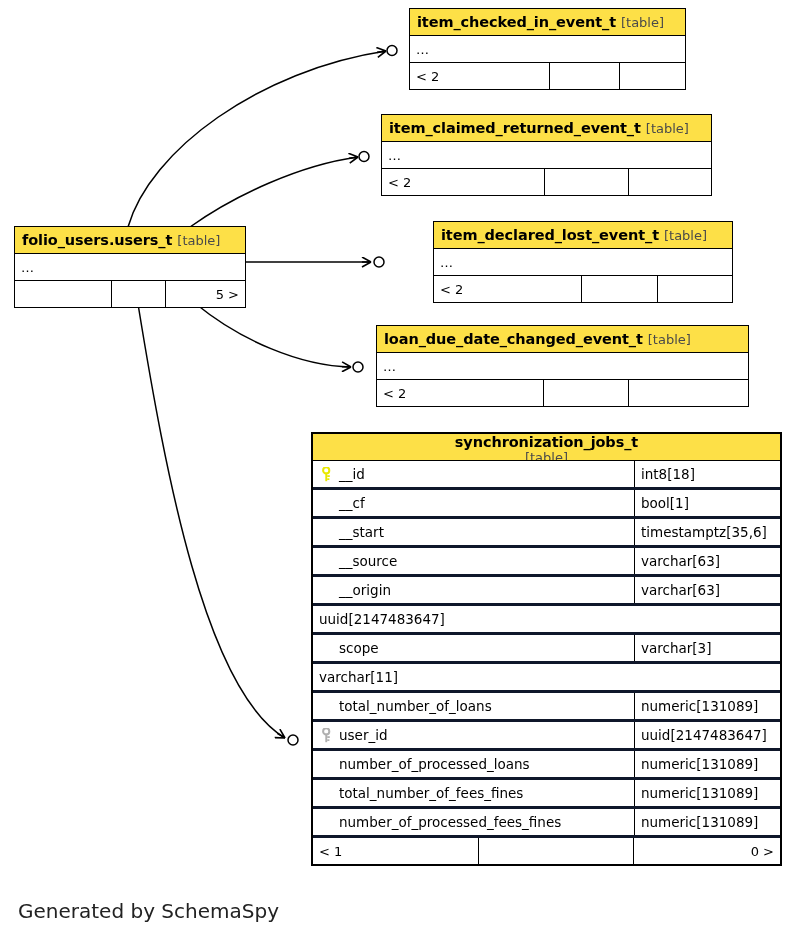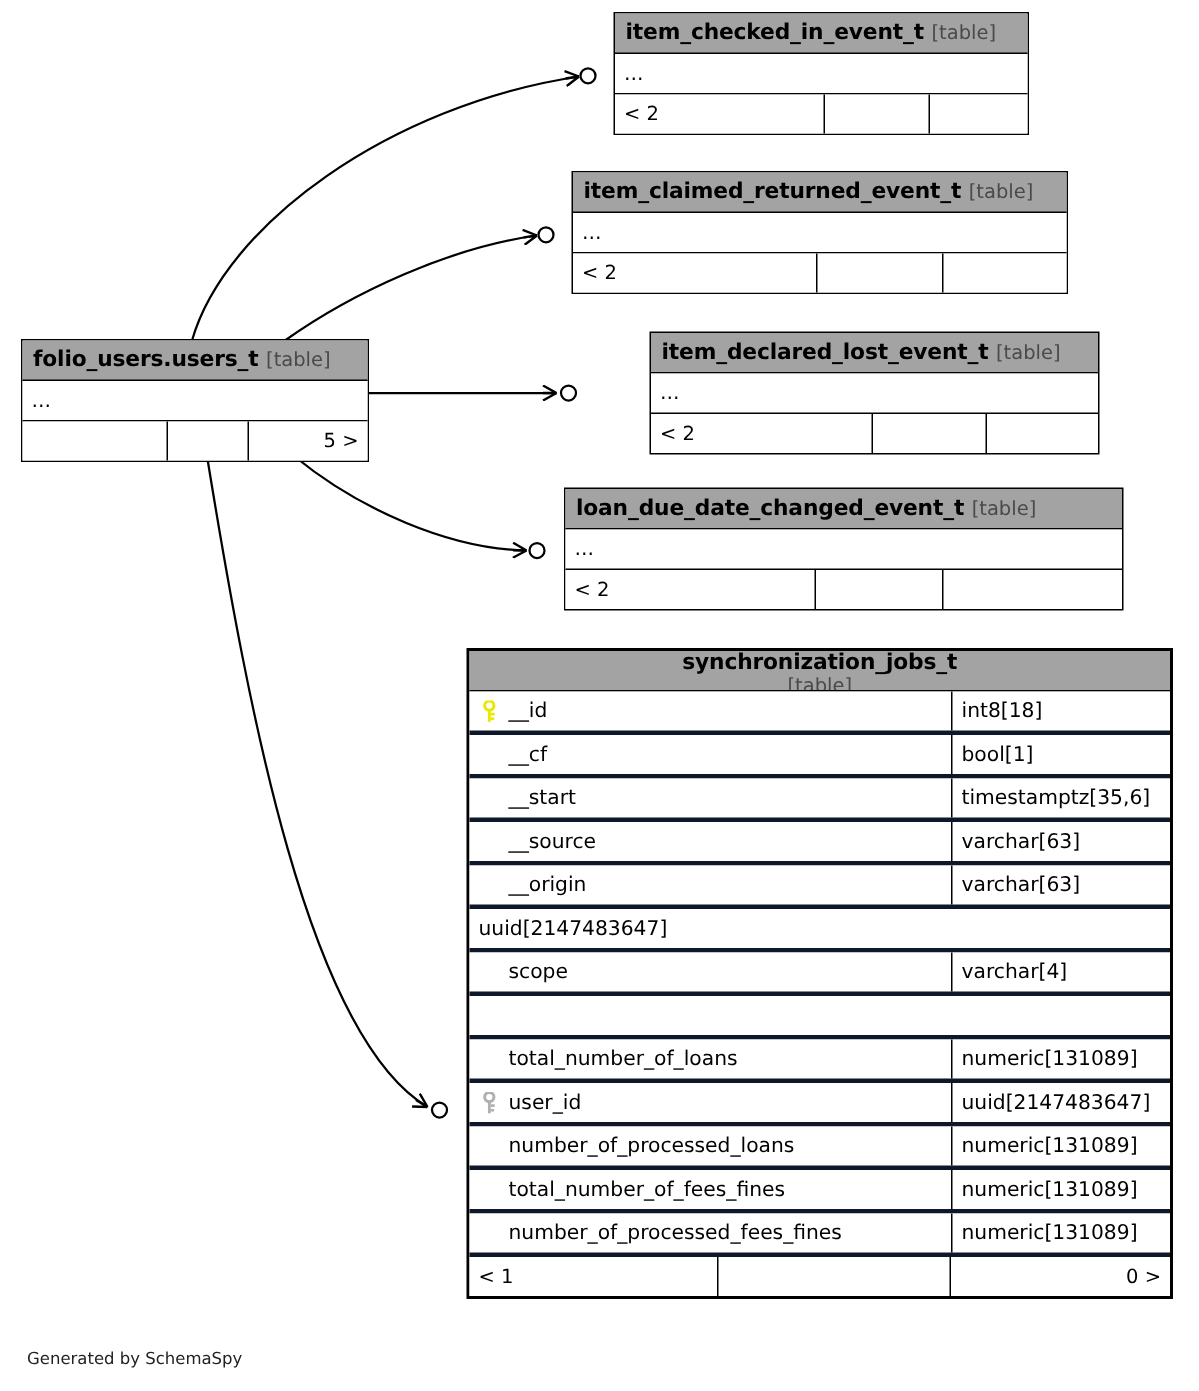--- a/index.html
+++ b/index.html
@@ -33,21 +33,21 @@
     position: absolute;
     box-sizing: border-box;
     background: #ffffff;
     border: 1px solid #000000;
     border-collapse: collapse;
   }
   .tbl.thick { border-width: 2px; }
 
   .tbl-title {
     box-sizing: border-box;
-    background: #a3a3a3;
+    background: #fde047;
     border-bottom: 1px solid #000000;
     display: flex;
     align-items: center;
     padding: 0 7px;
     height: 27px;
     white-space: nowrap;
     overflow: hidden;
   }
   .tbl-title .tname {
     font-weight: bold;
@@ -135,21 +135,21 @@
     display: inline-flex;
     align-items: center;
     justify-content: center;
     margin-right: 3px;
   }
   .colname { display: inline-block; }
 
   
   .caption {
     position: absolute;
-    font-size: 11px;
+    font-size: 20px;
     color: #222222;
     white-space: nowrap;
   }
 </style>
 </head>
 <body>
 
 <div id="canvas">
 
   <svg id="edge-layer" viewBox="0 0 799 927" width="799" height="927">
@@ -300,23 +300,24 @@
           <div class="c-type">varchar[63]</div>
         </div>
         <div class="col-row">
           <div class="c-type">uuid[2147483647]</div>
         </div>
         <div class="col-row">
           <div class="c-name">
             <span class="keyslot"></span>
             <span class="colname">scope</span>
           </div>
-          <div class="c-type">varchar[4]</div>
-        </div>
-        <div class="col-row">
+          <div class="c-type">varchar[3]</div>
+        </div>
+        <div class="col-row">
+          <div class="c-type">varchar[11]</div>
         </div>
         <div class="col-row">
           <div class="c-name">
             <span class="keyslot"></span>
             <span class="colname">total_number_of_loans</span>
           </div>
           <div class="c-type">numeric[131089]</div>
         </div>
         <div class="col-row">
           <div class="c-name">

